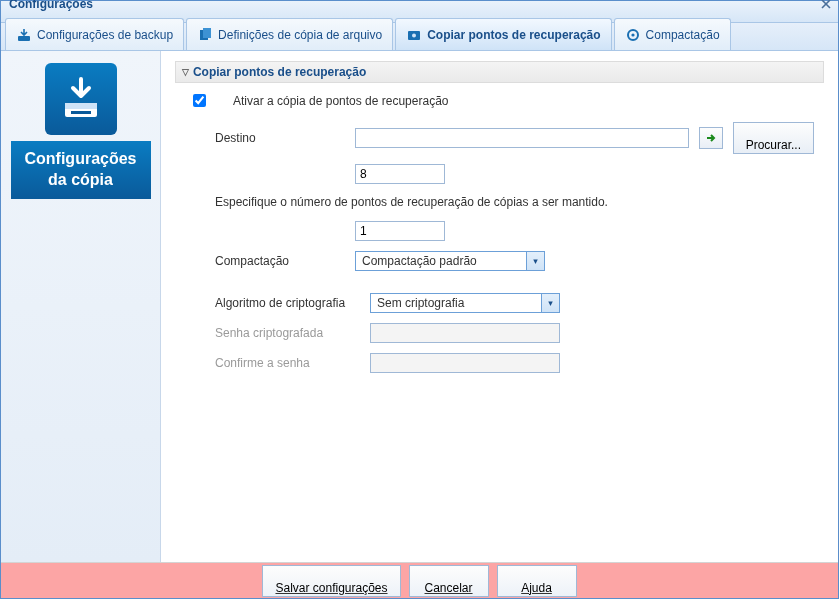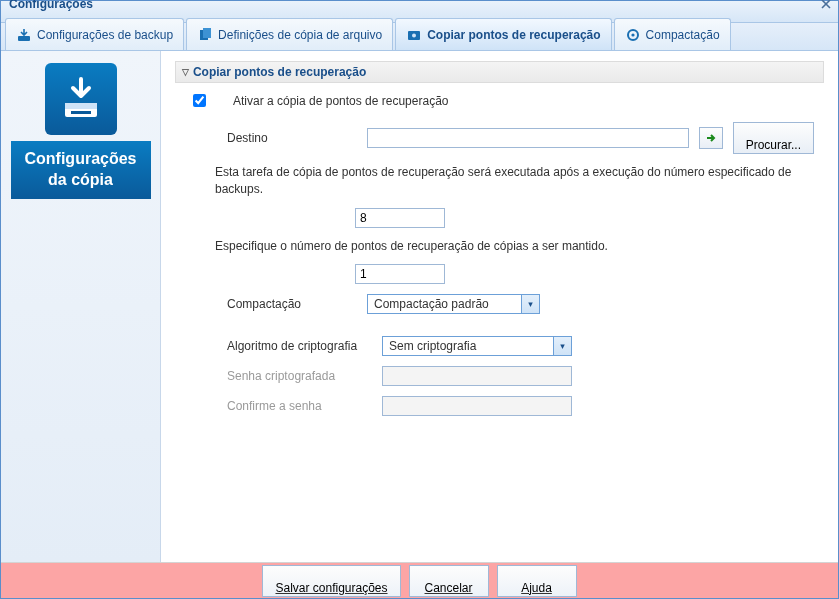--- a/index.html
+++ b/index.html
@@ -125,21 +125,20 @@
   }
   .row {
     display: flex;
     align-items: center;
     gap: 10px;
     margin-bottom: 10px;
   }
   .lbl {
     width: 130px;
     color: #333;
-    margin-left: 12px;
   }
   .lbl.disabled { color: #9a9a9a; }
   .desc {
     margin: 6px 0 10px 0;
     color: #333;
     line-height: 1.4;
   }
   input[type=text], input[type=password] {
     border: 1px solid #9fb8d6;
     height: 20px;
@@ -290,35 +289,34 @@
           <span class="lbl">Destino</span>
           <input type="text" class="dest-input" value="" style="">
           <span class="icon-btn">
             <svg width="12" height="12" viewBox="0 0 12 12">
                 <path d="M2 6 H9 M6 3 L9 6 L6 9" stroke="#1c8a1c" stroke-width="2" fill="none"></path>
               </svg>
           </span>
           <button class="btn">Procurar...</button>
         </div>
 
-        <div class="desc">Esta tarefa de cópia de pontos de recuperação será executada após a execução do número especificado de backups.</div>
 
         <div class="row indent">
           <input type="text" class="small-input" value="8" style="">
         </div>
 
         <div class="desc">Especifique o número de pontos de recuperação de cópias a ser mantido.</div>
 
         <div class="row indent">
           <input type="text" class="small-input" value="1" style="">
         </div>
 
         <div class="row">
           <span class="lbl">Compactação</span>
-          <div class="select-like" style="width:173px">
+          <div class="select-like" style="width:190px">
             <span class="val">Compactação padrão</span>
             <span class="arrow">▾</span>
           </div>
         </div>
 
         <div class="crypto-block">
           <div class="row">
             <span class="lbl">Algoritmo de criptografia</span>
             <div class="select-like" style="width:190px">
               <span class="val">Sem criptografia</span>

